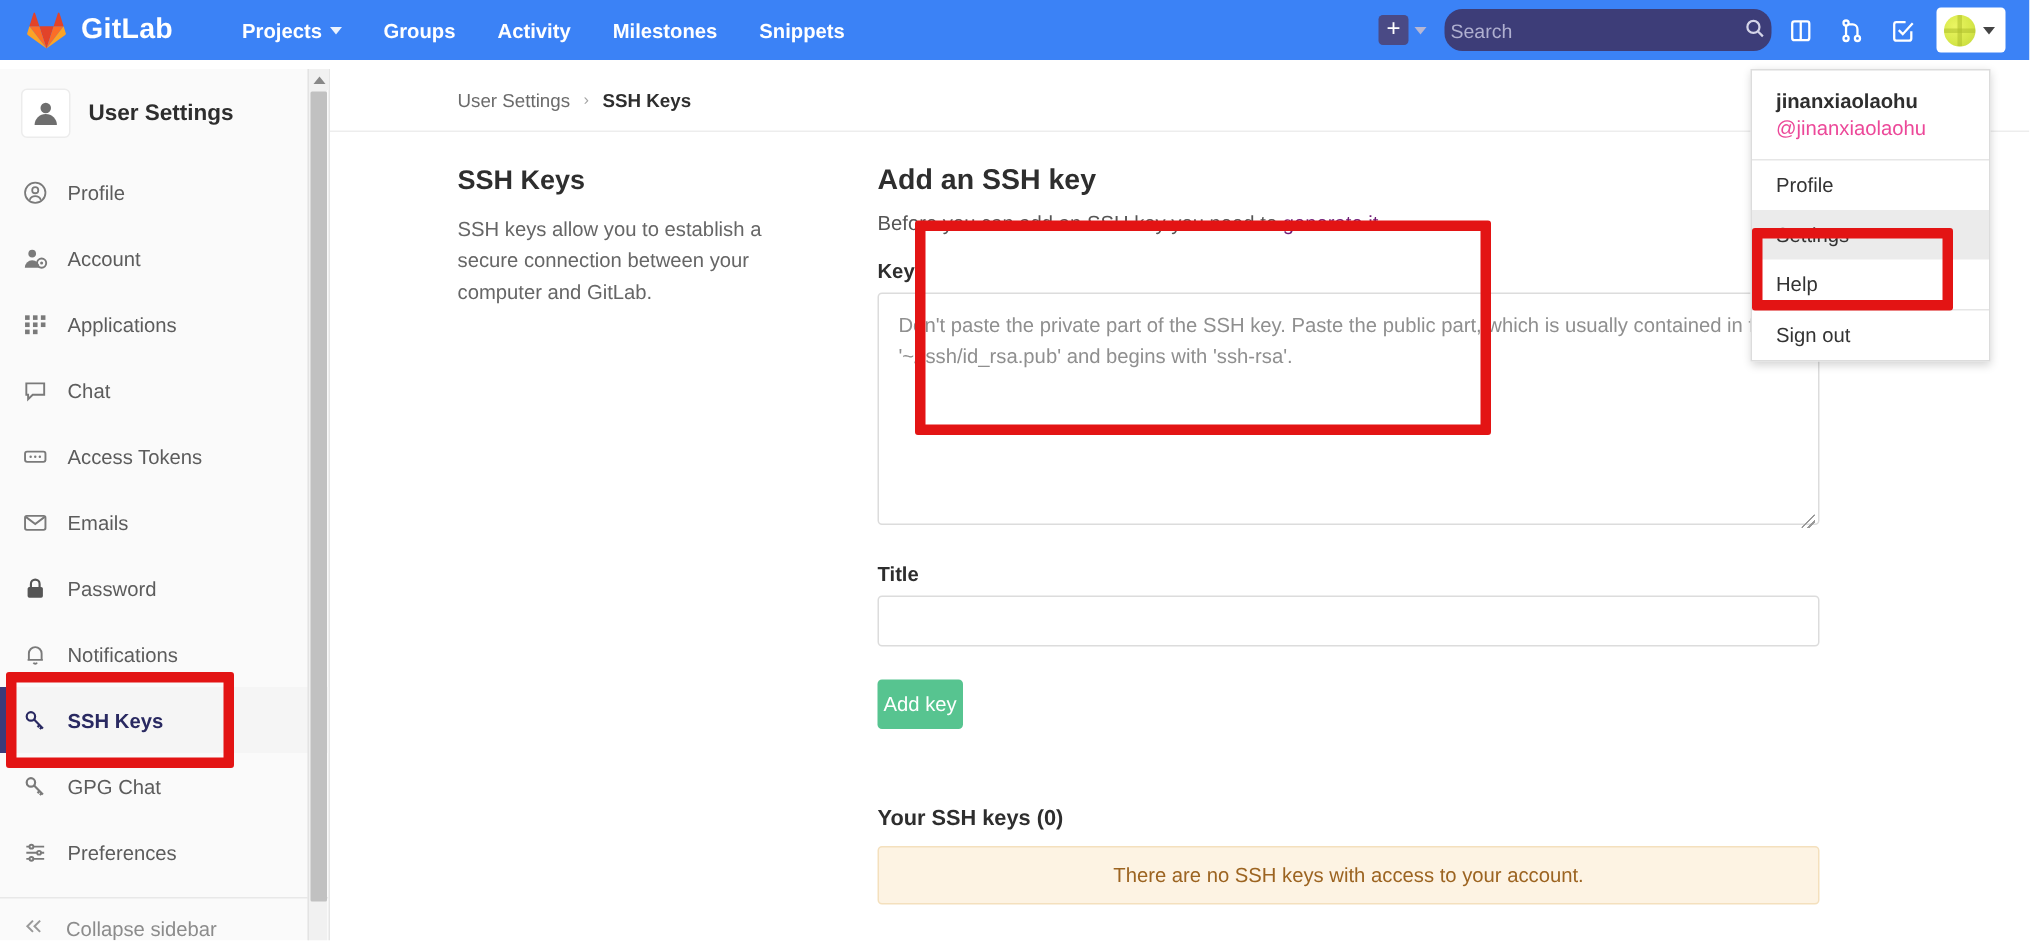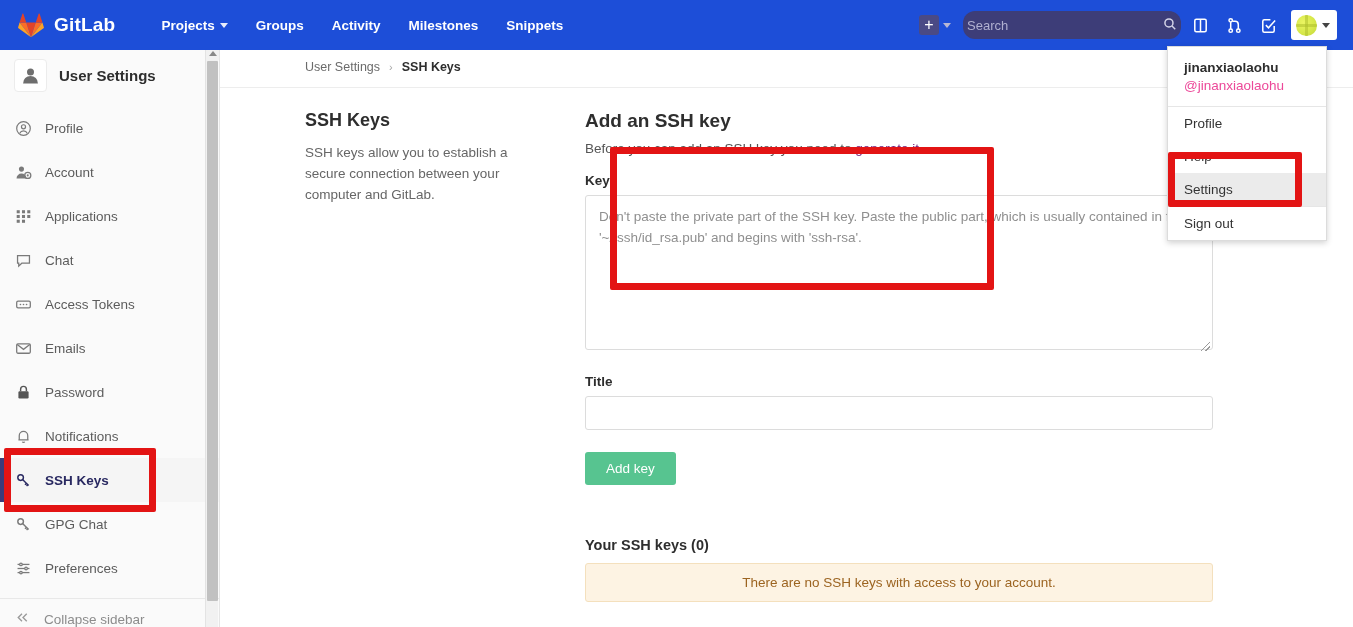--- a/index.html
+++ b/index.html
@@ -7,22 +7,22 @@
     width: 1353px; height: 627px;
     overflow: hidden;
     font-family: "Liberation Sans", sans-serif;
     background: #fff;
   }
   body { position: relative; }
 
   
   .topnav {
     position: absolute; top: 0; left: 0;
-    width: 1353px; height: 50px;
-    background: #1d4ed8;
+    width: 1353px; height: 40px;
+    background: #3b82f6;
     display: flex; align-items: center;
     z-index: 40;
   }
   .brand { display: flex; align-items: center; margin-left: 18px; }
   .brand-logo { width: 26px; height: 26px; }
   .brand-name {
     color: #fff; font-size: 19px; font-weight: 700;
     margin-left: 10px; letter-spacing: .2px;
   }
   .nav-links { display: flex; align-items: center; margin-left: 32px; gap: 0px; }
@@ -216,21 +216,21 @@
   .ta-wrap { position: relative; display: inline-block; }
   .title-input {
     width: 628px; height: 34px;
     border: 1px solid #dcdcdc; border-radius: 3px;
     padding: 0 11px; font-size: 13.5px; outline: none;
     font-family: "Liberation Sans", sans-serif; color: #333;
   }
   .addkey-btn {
     margin-top: 22px; background: #57c490; color: #fff;
     border: none; border-radius: 3px;
-    padding: 9px 21px; font-size: 13.5px; cursor: pointer;
+    padding: 9px 4px; font-size: 13.5px; cursor: pointer;
     font-family: "Liberation Sans", sans-serif;
   }
   .keys-title {
     font-size: 14.5px; font-weight: 700; color: #2e2e2e;
     margin-top: 52px; margin-bottom: 10px;
   }
   .alert-box {
     width: 628px; background: #fdf3e3; border: 1px solid #f4e0bd;
     border-radius: 3px; padding: 11px 0; text-align: center;
     font-size: 13.5px; color: #9c6421;
@@ -320,22 +320,22 @@
   </div>
 </div>
 
 <div class="user-dropdown">
   <div class="dd-header">
     <div class="dd-name">jinanxiaolaohu</div>
     <div class="dd-handle">@jinanxiaolaohu</div>
   </div>
   <div class="dd-sep"></div>
   <div class="dd-item">Profile</div>
+  <div class="dd-item active">Settings</div>
   <div class="dd-item">Help</div>
-  <div class="dd-item active">Settings</div>
   <div class="dd-sep"></div>
   <div class="dd-item">Sign out</div>
 </div>
 
 <aside class="sidebar">
   <div class="sb-header">
     <span class="sb-avatar">
       <svg viewBox="0 0 24 24" width="21" height="21" fill="#6e6e6e">
         <circle cx="12" cy="8" r="4"></circle>
         <path d="M3.5 21 a8.5 8.5 0 0 1 17 0 Z"></path>

